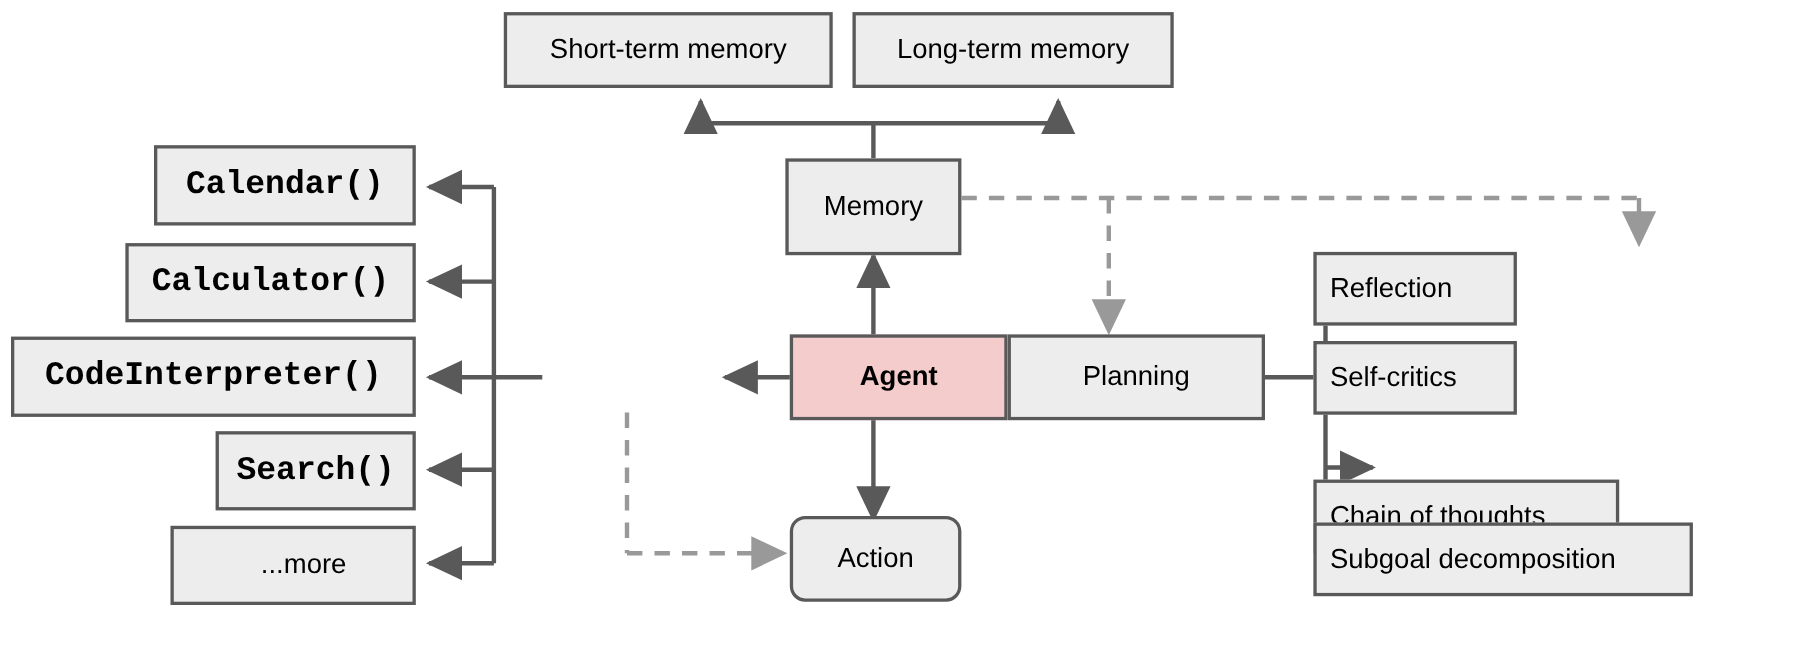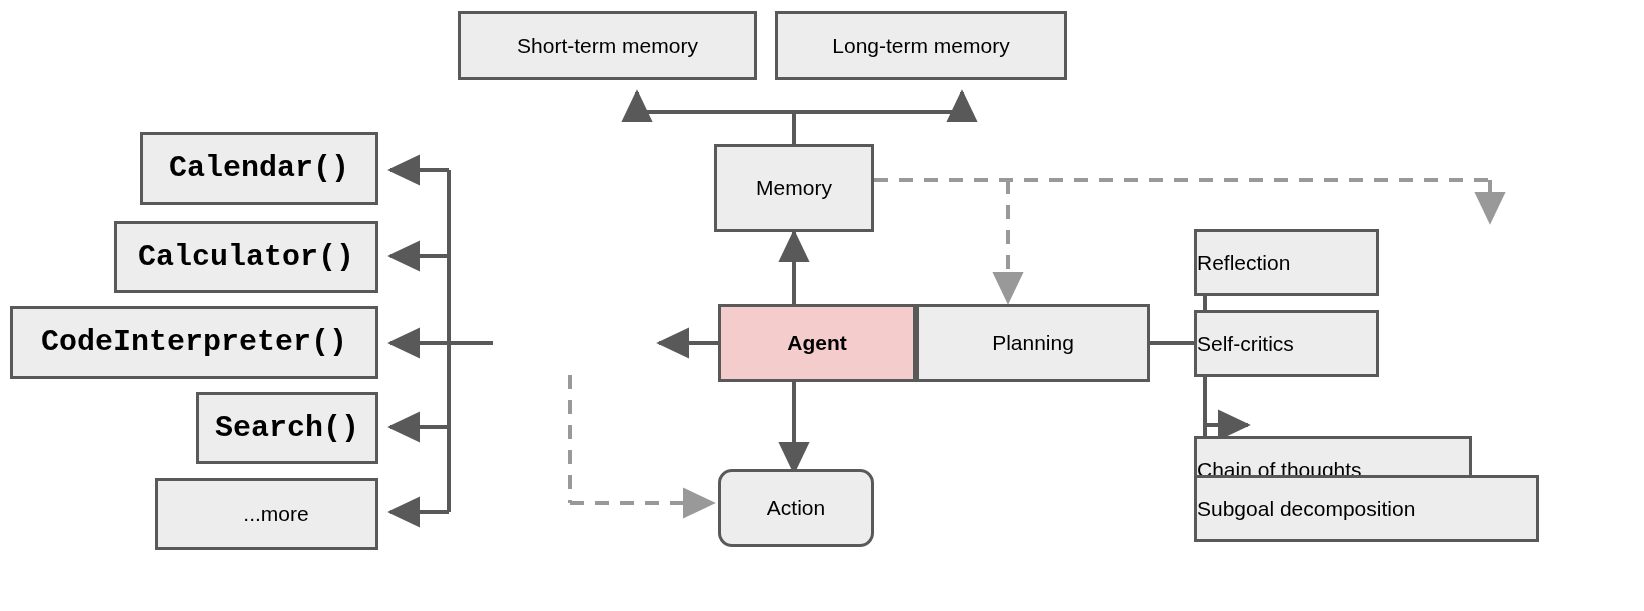--- a/index.html
+++ b/index.html
@@ -24,26 +24,26 @@
     pointer-events: none;
   }
   .node {
     position: absolute;
     box-sizing: border-box;
     background: #ededed;
     border: 3px solid #595959;
     display: flex;
     align-items: center;
     color: #000000;
-    font-size: 21px;
+    font-size: 25px;
     line-height: 1.1;
     white-space: nowrap;
   }
   .node.center { justify-content: center; }
-  .node.leftal { justify-content: flex-start; }
+  .node.leftal { justify-content: flex-start; padding-left: 12px; }
   .node.mono {
     font-family: "Liberation Mono", "DejaVu Sans Mono", monospace;
     font-weight: bold;
     font-size: 30px;
     justify-content: center;
   }
   .node.agent {
     background: #f4cccc;
     font-weight: bold;
   }

